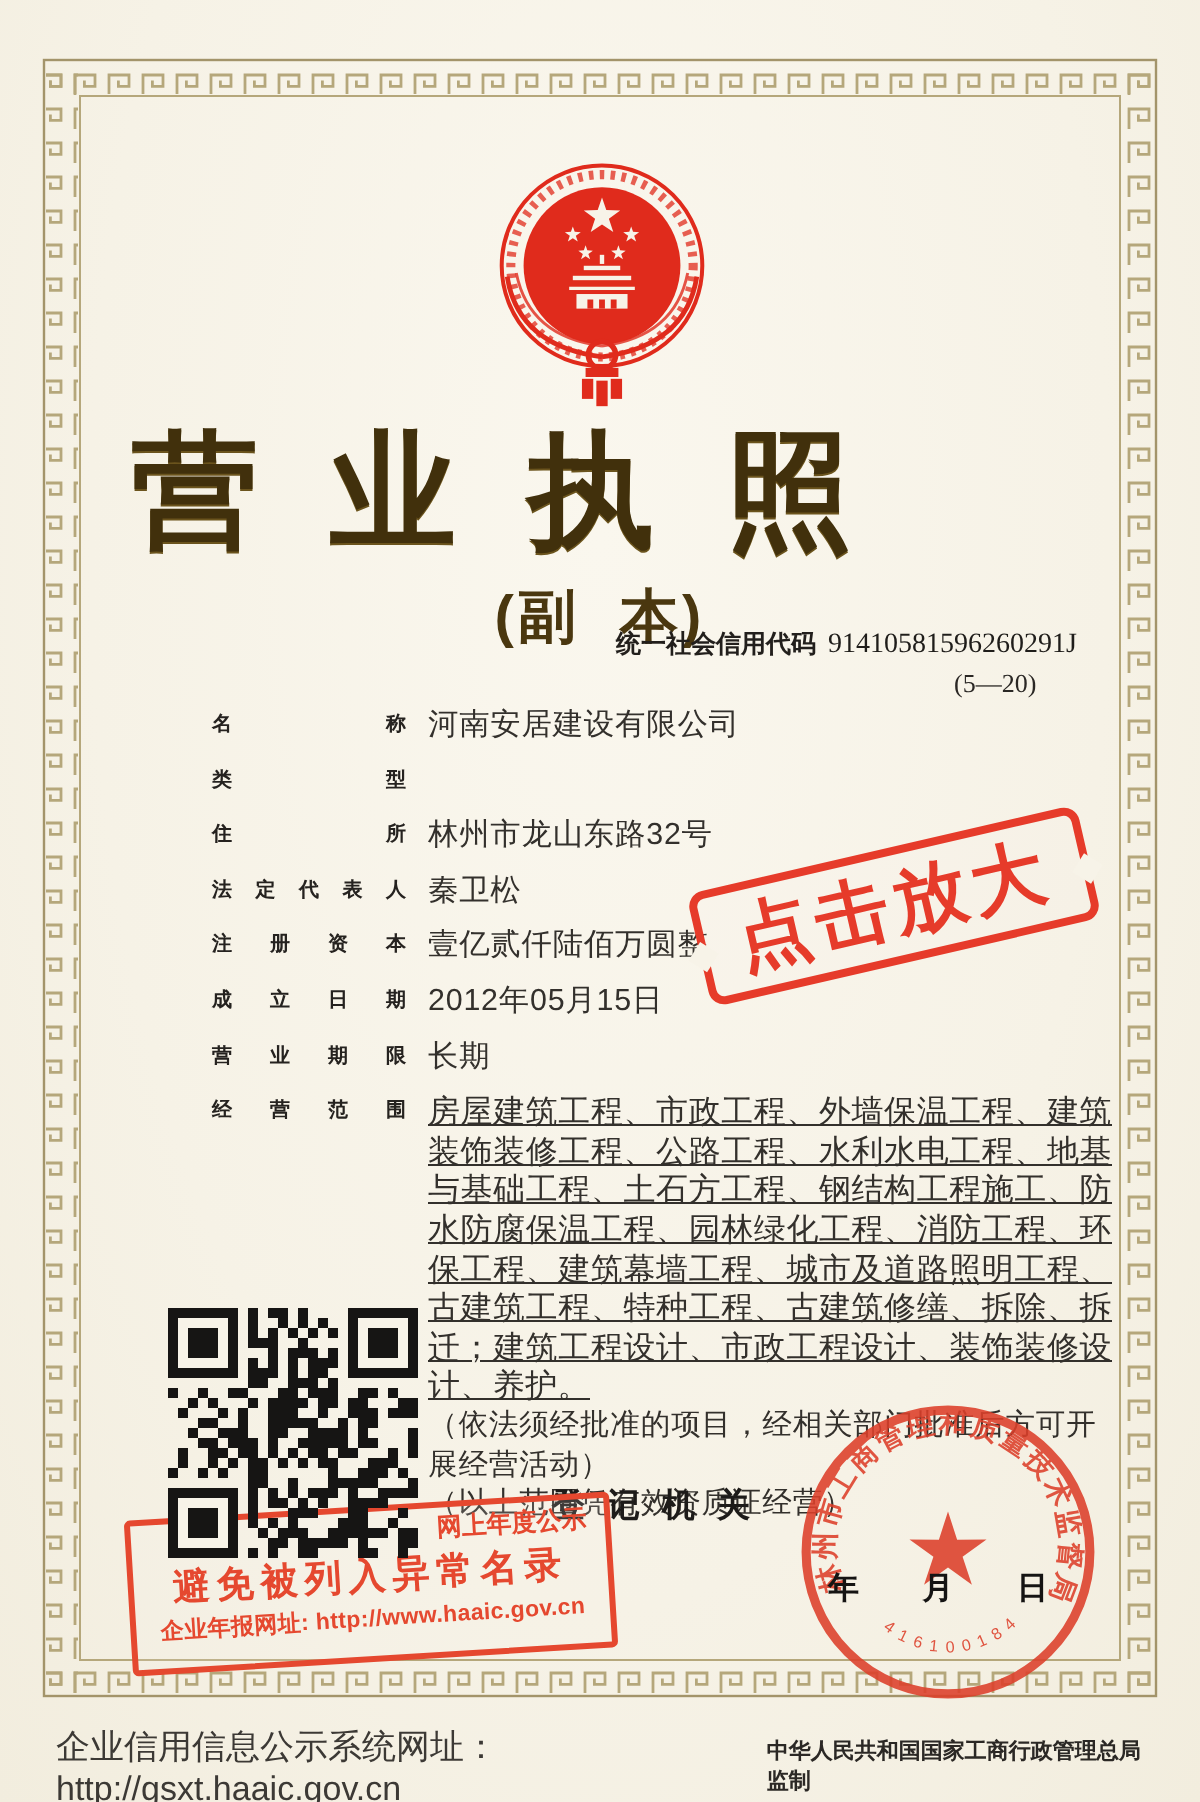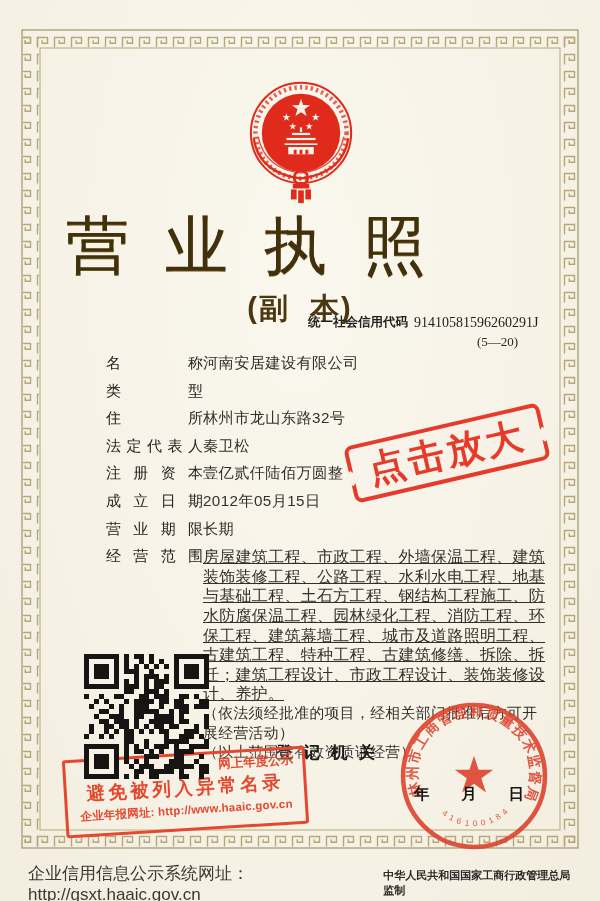--- a/index.html
+++ b/index.html
@@ -8,36 +8,36 @@
     position:relative; width:600px; height:901px; overflow:hidden;
     background:#f7f3e8;
     background-image: radial-gradient(ellipse at 50% 30%, #faf7ee 0%, #f6f2e6 60%, #f2edde 100%);
     font-family:"Liberation Sans","DejaVu Sans",sans-serif;
     color:#2e2b28;
   }
   .frame { position:absolute; left:0; top:0; z-index:0; }
   .emblem { position:absolute; left:246px; top:80px; width:110px; height:124px; z-index:1; }
   .title {
     position:absolute; left:0; top:203px; width:492px; text-align:center;
-    font-size:63px; font-weight:400; letter-spacing:36px; padding-left:36px;
+    font-size:63px; font-weight:700; letter-spacing:36px; padding-left:36px;
     color:#41300c; text-shadow:0 1px 0 #6b541d; font-family:"Liberation Sans","DejaVu Sans",sans-serif;
   }
   .subtitle {
     position:absolute; left:0; top:289px; width:600px; text-align:center;
     font-size:29px; font-weight:800; color:#4a370f; white-space:pre; letter-spacing:2px;
   }
   .code-line { position:absolute; left:308px; top:314px; z-index:1; display:flex; gap:6px; align-items:flex-end; }
   .code-line .lbl { font-size:12.5px; font-weight:700; color:#221f1c; }
   .code-line .val { font-size:14px; font-family:"Liberation Serif","DejaVu Serif",serif; color:#1f1d1a; }
   .form-no { position:absolute; left:477px; top:334px; font-size:13px; font-family:"Liberation Serif","DejaVu Serif",serif; color:#2a2724; }
   .fields { position:absolute; left:106px; top:354px; width:450px; z-index:1; }
   .frow { display:flex; margin-bottom:9.6px; line-height:18px; }
   .frow .flabel {
-    flex:0 0 97px; font-size:15px; font-weight:400; color:#25221f;
-    text-align:justify; text-align-last:justify; 
+    flex:0 0 97px; font-size:10px; font-weight:700; color:#25221f;
+    text-align:justify; text-align-last:justify; margin-right:11px;
   }
   .frow .fvalue { font-size:15.2px; color:#33302c; letter-spacing:0.4px; }
   .scope-row { margin-top:1px; }
   .scope-text { width:342px; font-size:16px; line-height:19.6px; color:#33302c; letter-spacing:0.2px; text-align:justify;text-decoration:underline; }
   .scope-note { width:342px; font-size:14.8px; line-height:19.6px; color:#33302c; }
   .registrar {
     position:absolute; left:276px; top:742px; font-size:16.5px; font-weight:700;
     letter-spacing:11px; color:#1d1b19; z-index:2;
   }
   .qr { position:absolute; left:84px; top:654px; width:125px; height:125px; z-index:4; }

